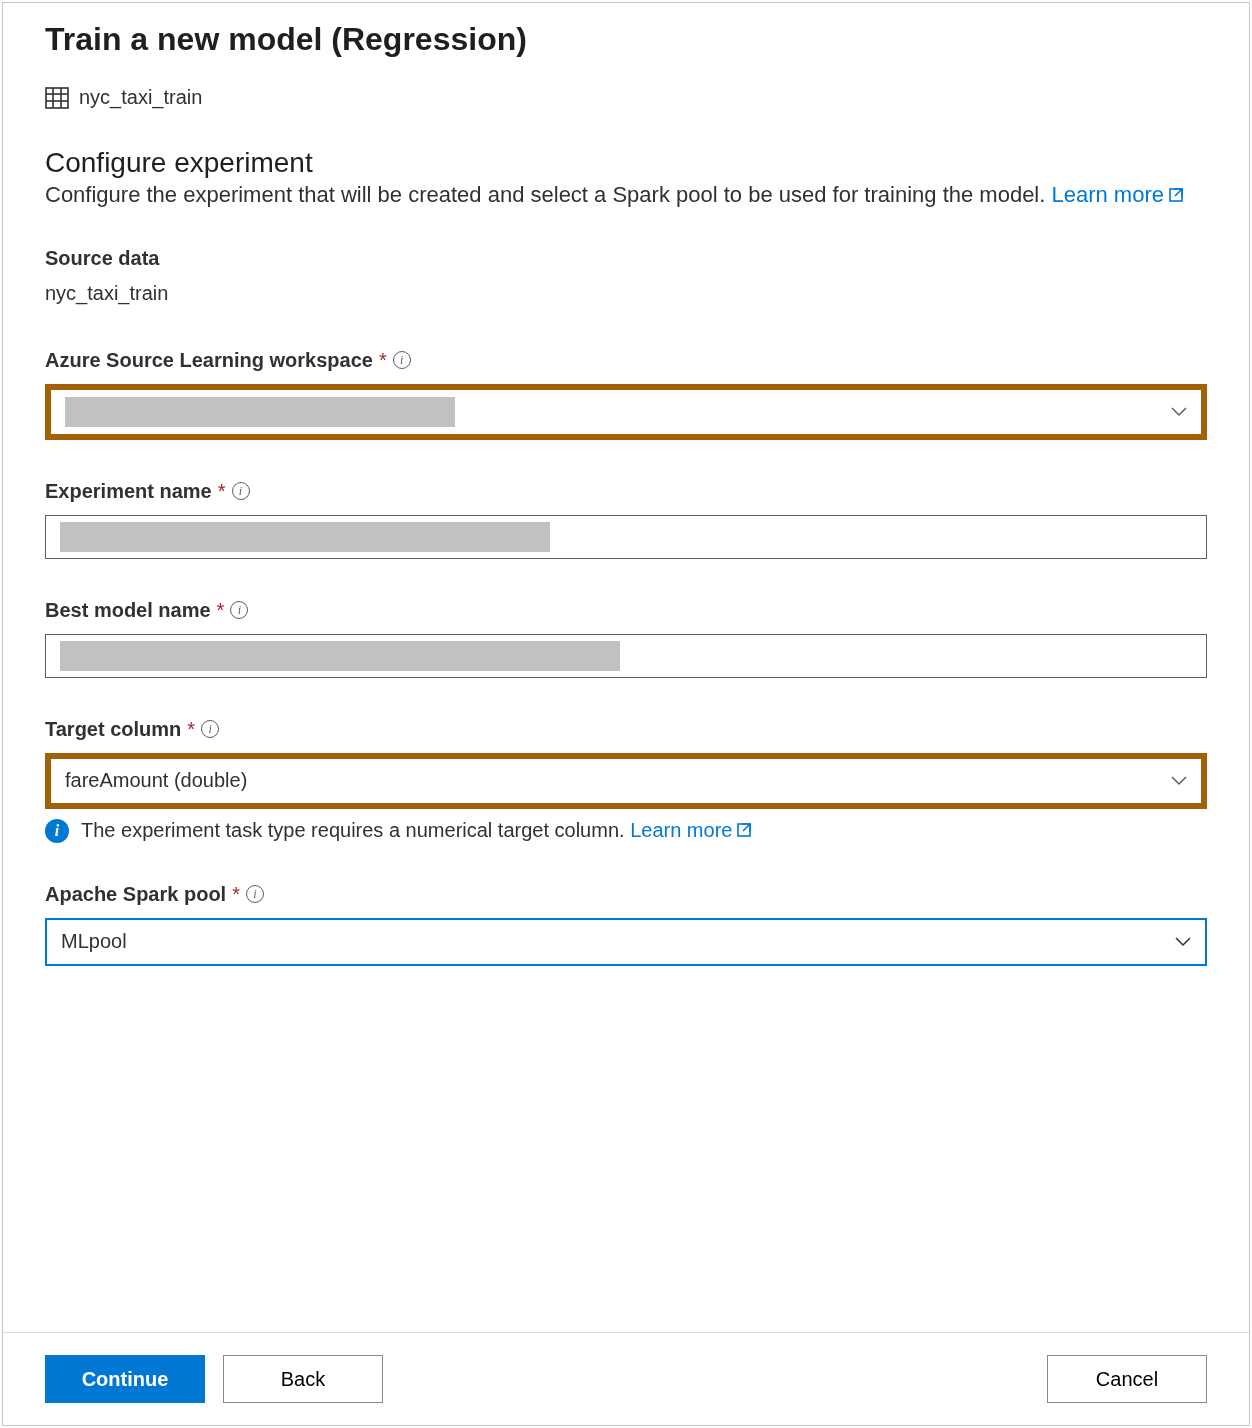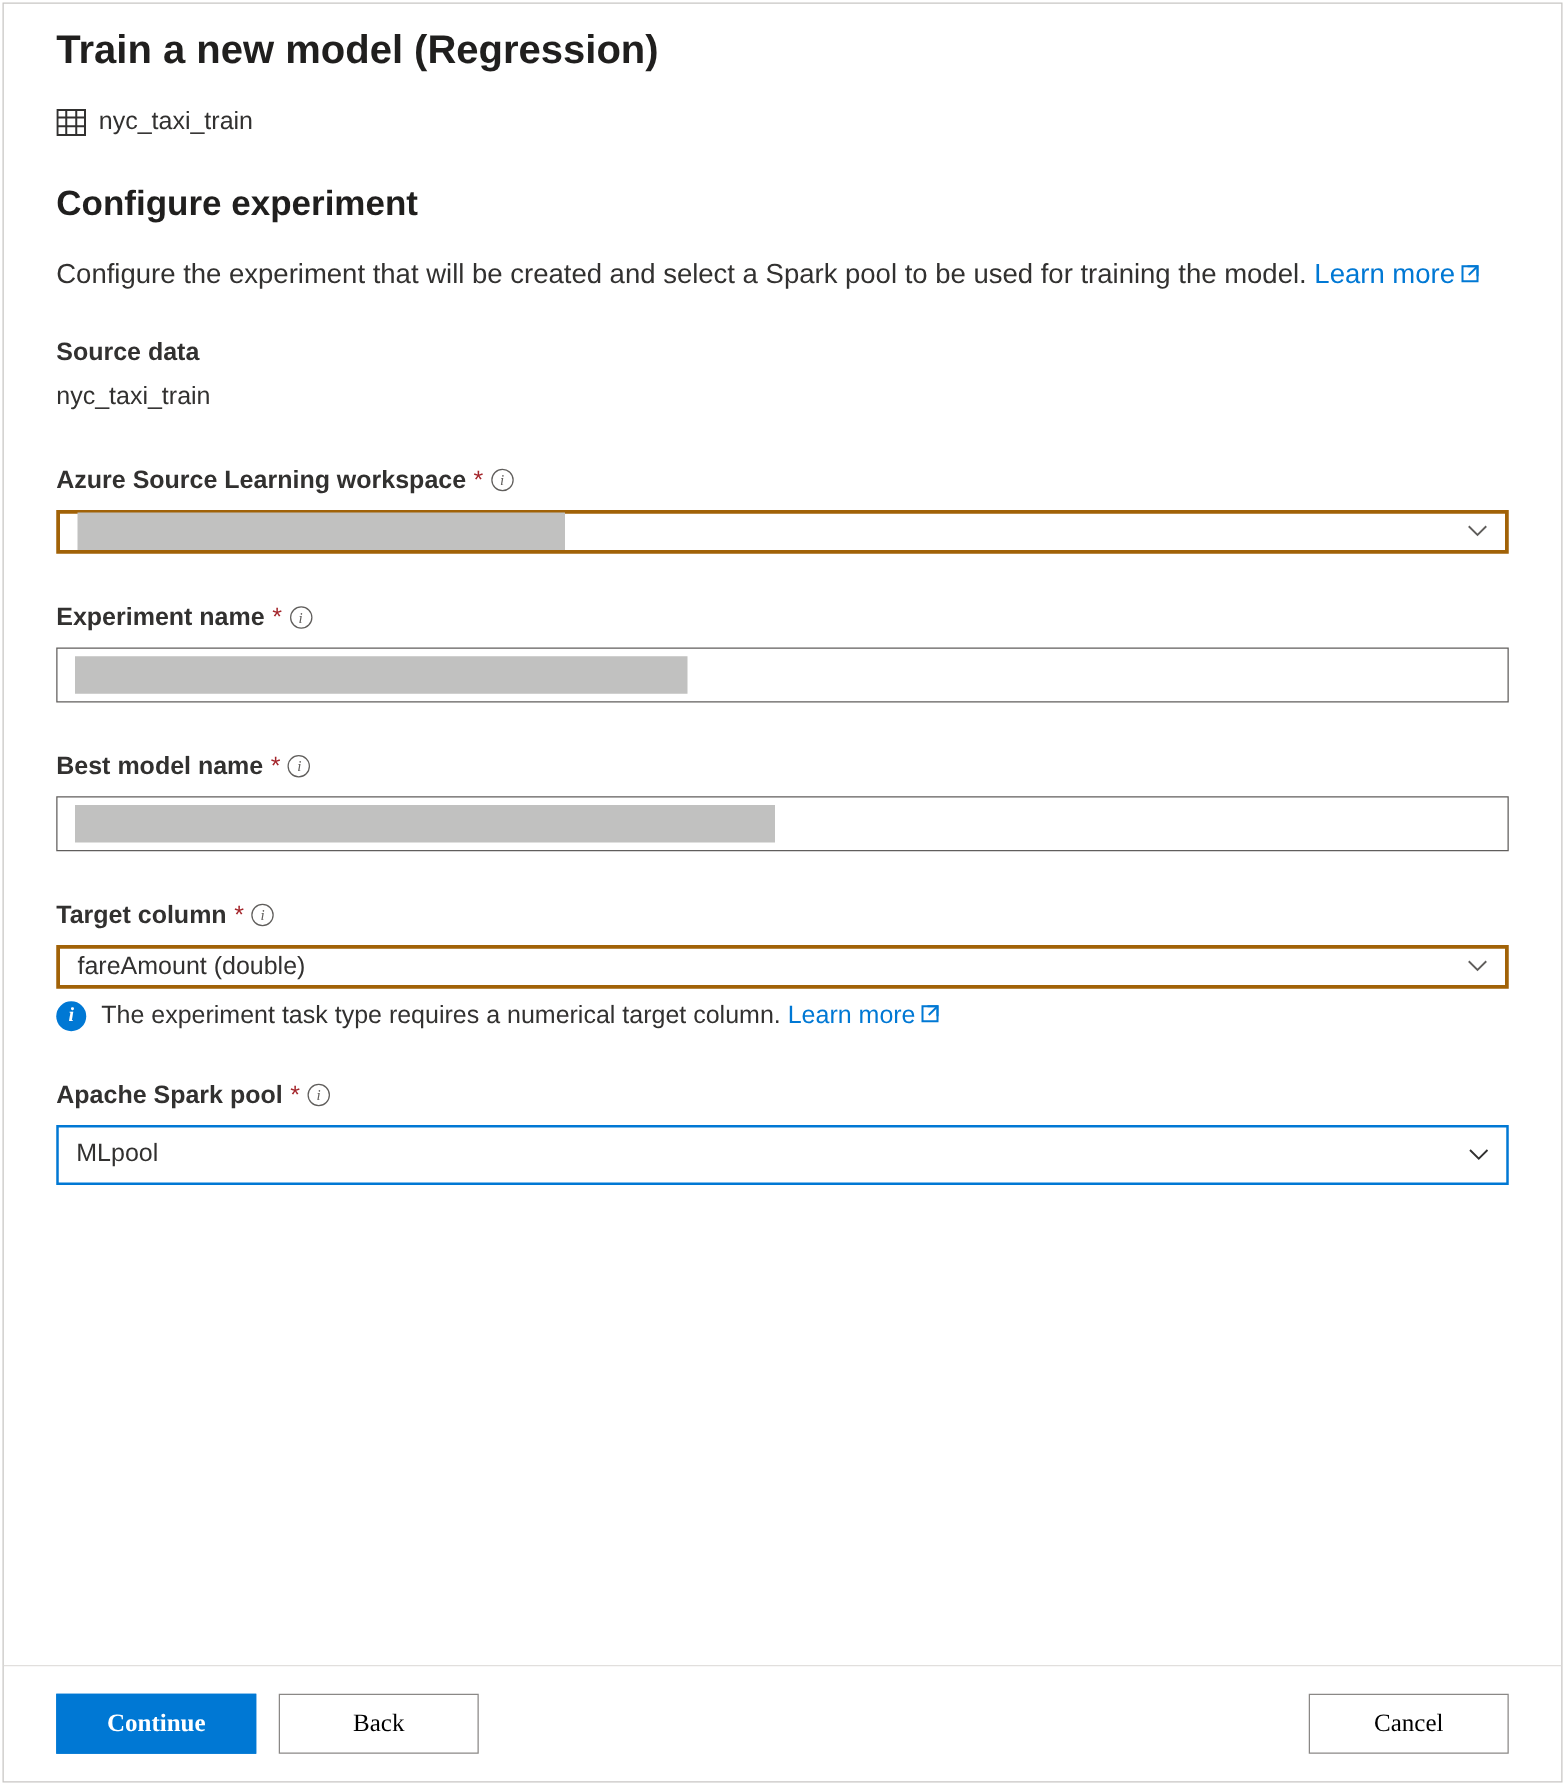--- a/index.html
+++ b/index.html
@@ -34,23 +34,22 @@
     display: flex;
     align-items: center;
     gap: 10px;
     font-size: 20px;
     color: #323130;
     margin-bottom: 38px;
   }
   .subtitle-row svg { flex-shrink: 0; }
   .section-head {
     font-size: 28px;
-    font-weight: 700;
+    font-weight: 400;
     color: #201f1e;
-    margin-bottom: 24px;
   }
   .description {
     font-size: 22px;
     line-height: 1.45;
     color: #323130;
     margin-bottom: 36px;
   }
   .link {
     color: #0078d4;
     text-decoration: none;
@@ -90,22 +89,22 @@
     font-size: 12px;
     font-weight: 400;
     línea-height: 1;
     color: #605e5c;
     font-style: italic;
     font-family: Georgia, serif;
   }
   .dropdown {
     position: relative;
     width: 100%;
-    height: 35px;
-    border: 3px solid #a16207;
+    height: 56px;
+    border: 6px solid #a16207;
     background: #fff;
     display: flex;
     align-items: center;
     padding: 0 44px 0 14px;
     font-size: 20px;
     color: #323130;
     cursor: pointer;
   }
   .dropdown.focused {
     border: 2px solid #0078d4;
@@ -165,21 +164,21 @@
     padding: 22px 42px;
     display: flex;
     align-items: center;
     gap: 18px;
   }
   .btn {
     min-width: 160px;
     height: 48px;
     padding: 0 28px;
     font-size: 20px;
-    font-family: Liberation Serif, serif;
+    font-family: Liberation Sans, sans-serif;
     cursor: pointer;
     display: inline-flex;
     align-items: center;
     justify-content: center;
   }
   .btn-primary {
     background: #0078d4;
     color: #fff;
     border: 1px solid #0078d4;
     font-weight: 600;

